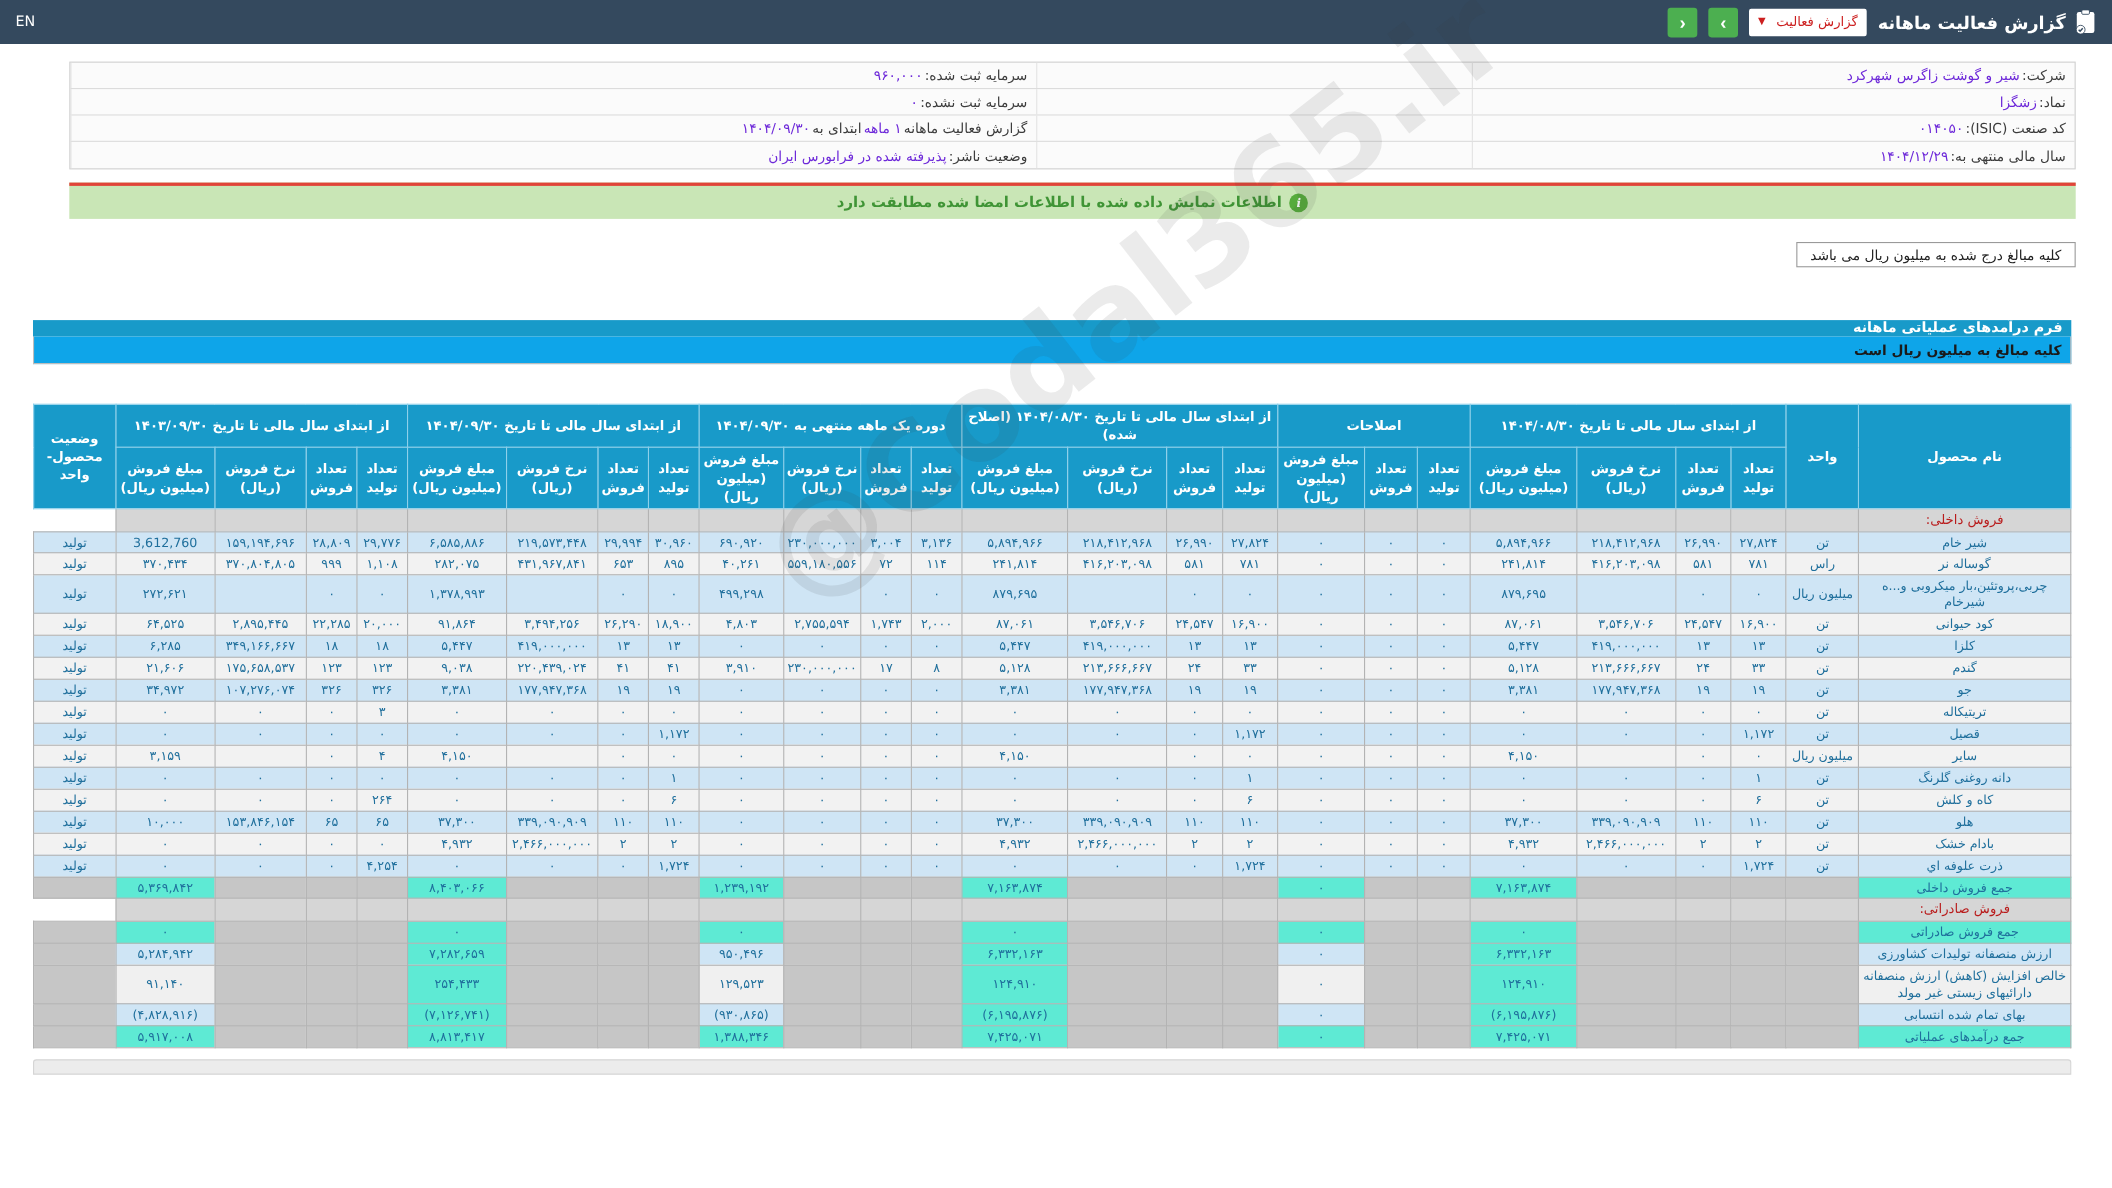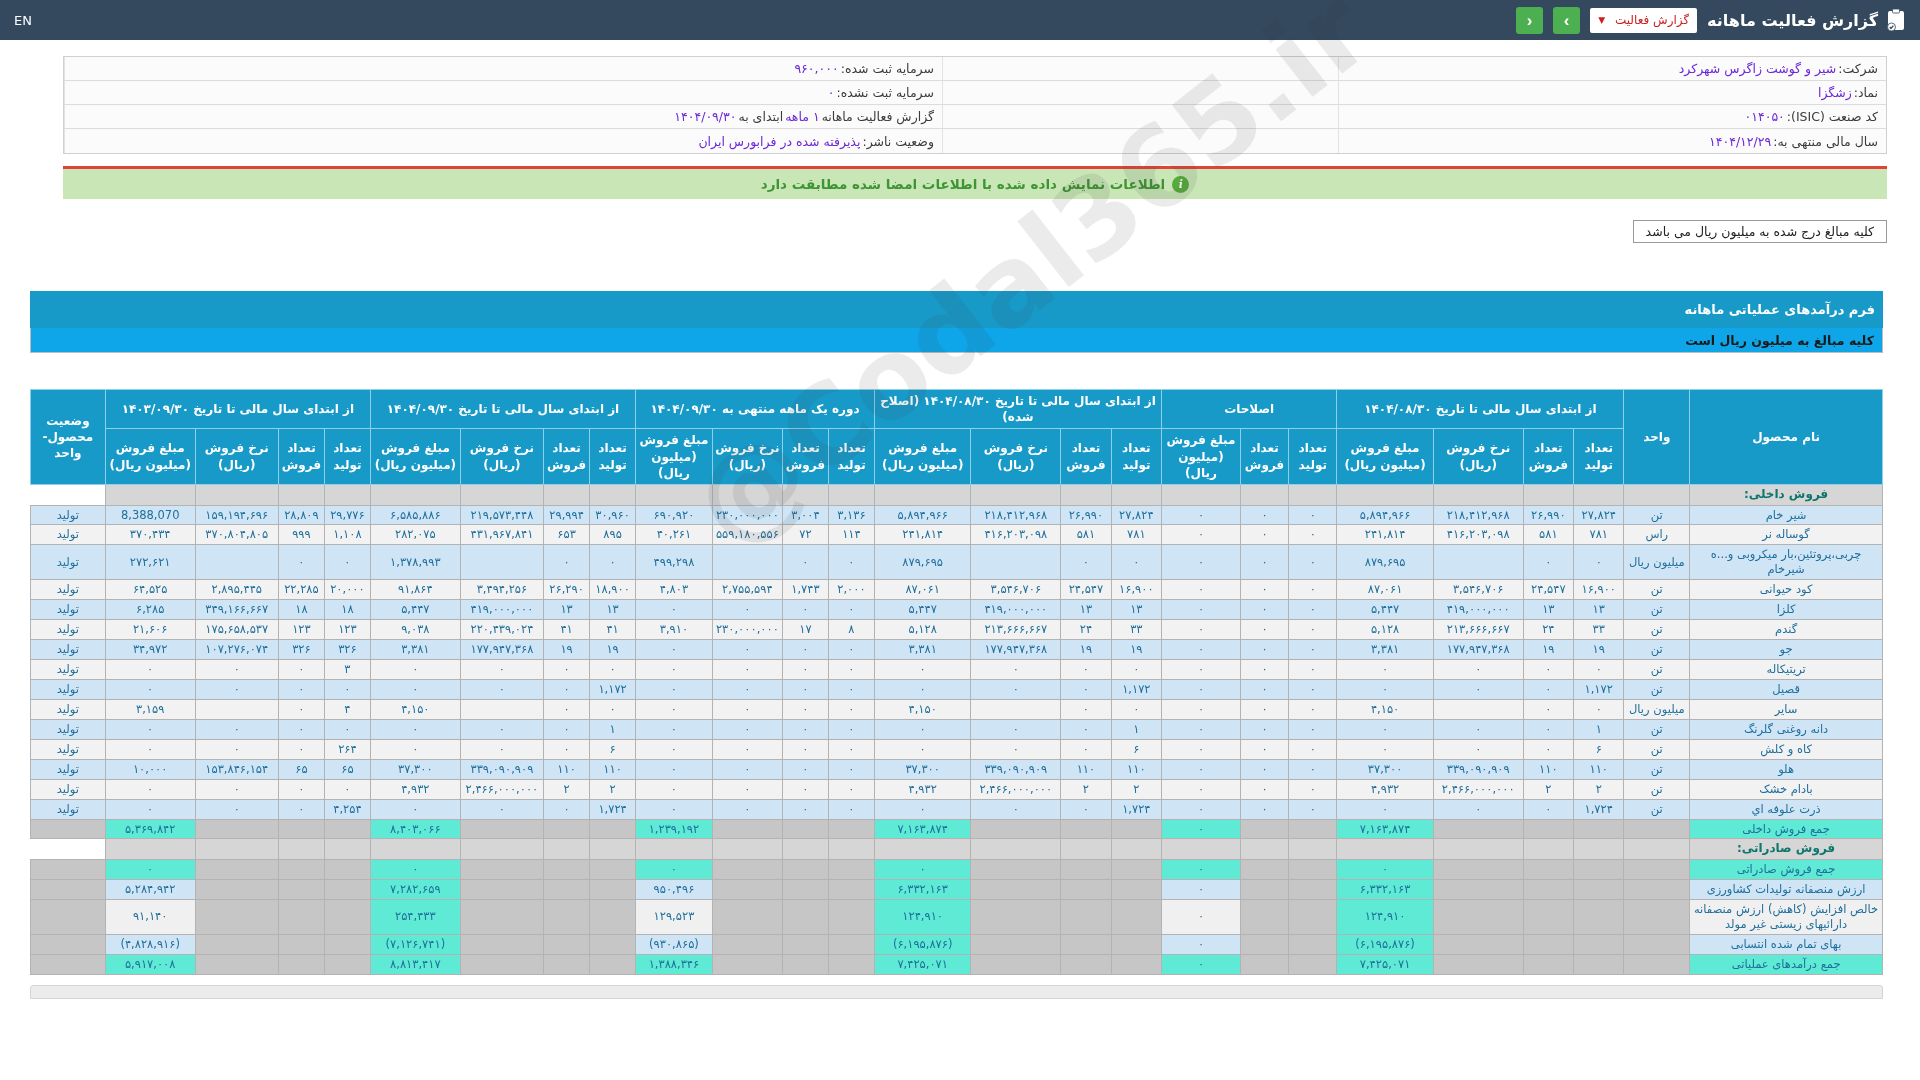--- a/index.html
+++ b/index.html
@@ -47,39 +47,39 @@
     font-family:"DejaVu Serif","Liberation Serif",serif; font-style:italic;
   }
   .amount-note {
     display:inline-block; margin-top:21px; border:1px solid #9a9a9a; background:#fff;
     padding:3px 12px; font-size:12.5px; color:#222;
   }
   
   .formwrap { margin:48px 0 0 30px; margin-right:37px; }
   .form-strip {
     background:#189ac9; color:#fff; font-weight:bold; font-size:13px;
-    height:37px; display:flex; align-items:center; padding:0 8px;
+    height:15px; display:flex; align-items:center; padding:0 8px;
   }
   .table-note {
     border:1px solid #bdbdbd; border-top:none; background:#0ea5e9; color:#1a1a1a;
     font-weight:bold; font-size:12.5px; height:25px; display:flex; align-items:center; padding:0 8px;
   }
   
   .tablewrap { margin:36px 0 0 30px; margin-right:37px; position:relative; }
   table.rev { border-collapse:collapse; table-layout:fixed; width:100%; }
   table.rev th, table.rev td { border:1px solid #b3b3b3; padding:2px 3px; text-align:center; vertical-align:middle; }
   table.rev thead th {
     background:#189ac9; color:#fff; font-size:12px; font-weight:bold;
     border-color:#8ed0ea; line-height:1.35; padding:3px 2px;
   }
   table.rev td { font-size:11.5px; color:#1f6f9c; line-height:1.3; }
   td.num { white-space:nowrap; }
   td.name-cell { text-align:right; padding-right:6px; }
   tr.sec-row td { background:#d6d6d6; }
-  tr.sec-row td.name-cell { color:#0f766e; font-weight:bold; font-size:12px; }
+  tr.sec-row td.name-cell { color:#b91c1c; font-weight:normal; font-size:12px; }
   td.c-blue { background:#cfe5f5; }
   td.c-alt  { background:#f2f2f2; }
   td.gy { background:#c6c6c6; }
   td.yl { background:#5eead4; }
   td.lb { background:#cfe5f5; }
   td.wh { background:#f0f0f0; }
   td.lbl-tot { text-align:right; padding-right:6px; color:#235e85; }
   td.neg { color:#e60000;margin-top:32px; }
   .watermark {
     position:absolute; top:260px; right:640px; width:640px; text-align:center;
@@ -286,21 +286,21 @@
           <td class="num c-blue">۳,۰۰۴</td>
           <td class="num c-blue">۲۳۰,۰۰۰,۰۰۰</td>
           <td class="num c-blue">۶۹۰,۹۲۰</td>
           <td class="num c-blue">۳۰,۹۶۰</td>
           <td class="num c-blue">۲۹,۹۹۴</td>
           <td class="num c-blue">۲۱۹,۵۷۳,۴۴۸</td>
           <td class="num c-blue">۶,۵۸۵,۸۸۶</td>
           <td class="num c-blue">۲۹,۷۷۶</td>
           <td class="num c-blue">۲۸,۸۰۹</td>
           <td class="num c-blue">۱۵۹,۱۹۴,۶۹۶</td>
-          <td class="num c-blue">8,388,070</td>
+          <td class="num c-blue">3,612,760</td>
           <td class="c-blue">تولید</td>
         </tr>
         <tr>
           <td class="name-cell c-alt">گوساله نر</td>
           <td class="c-alt">راس</td>
           <td class="num c-alt">۷۸۱</td>
           <td class="num c-alt">۵۸۱</td>
           <td class="num c-alt">۴۱۶,۲۰۳,۰۹۸</td>
           <td class="num c-alt">۲۴۱,۸۱۴</td>
           <td class="num c-alt">۰</td>

